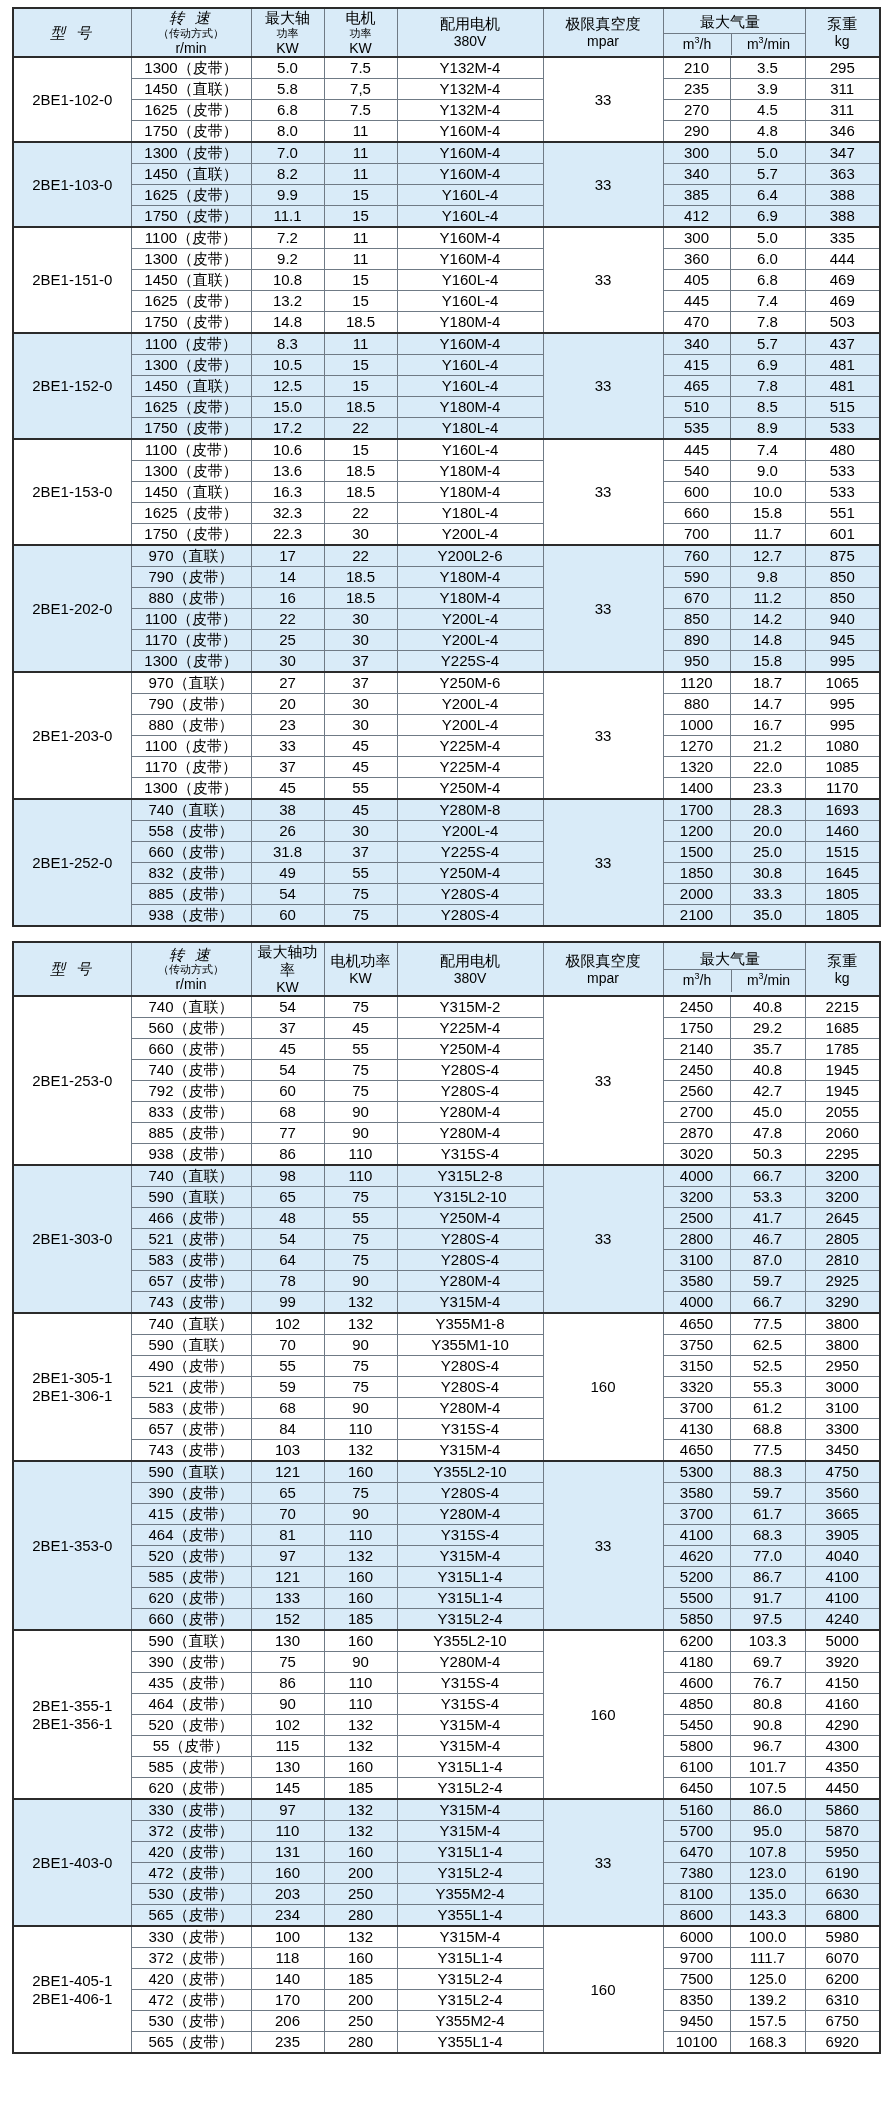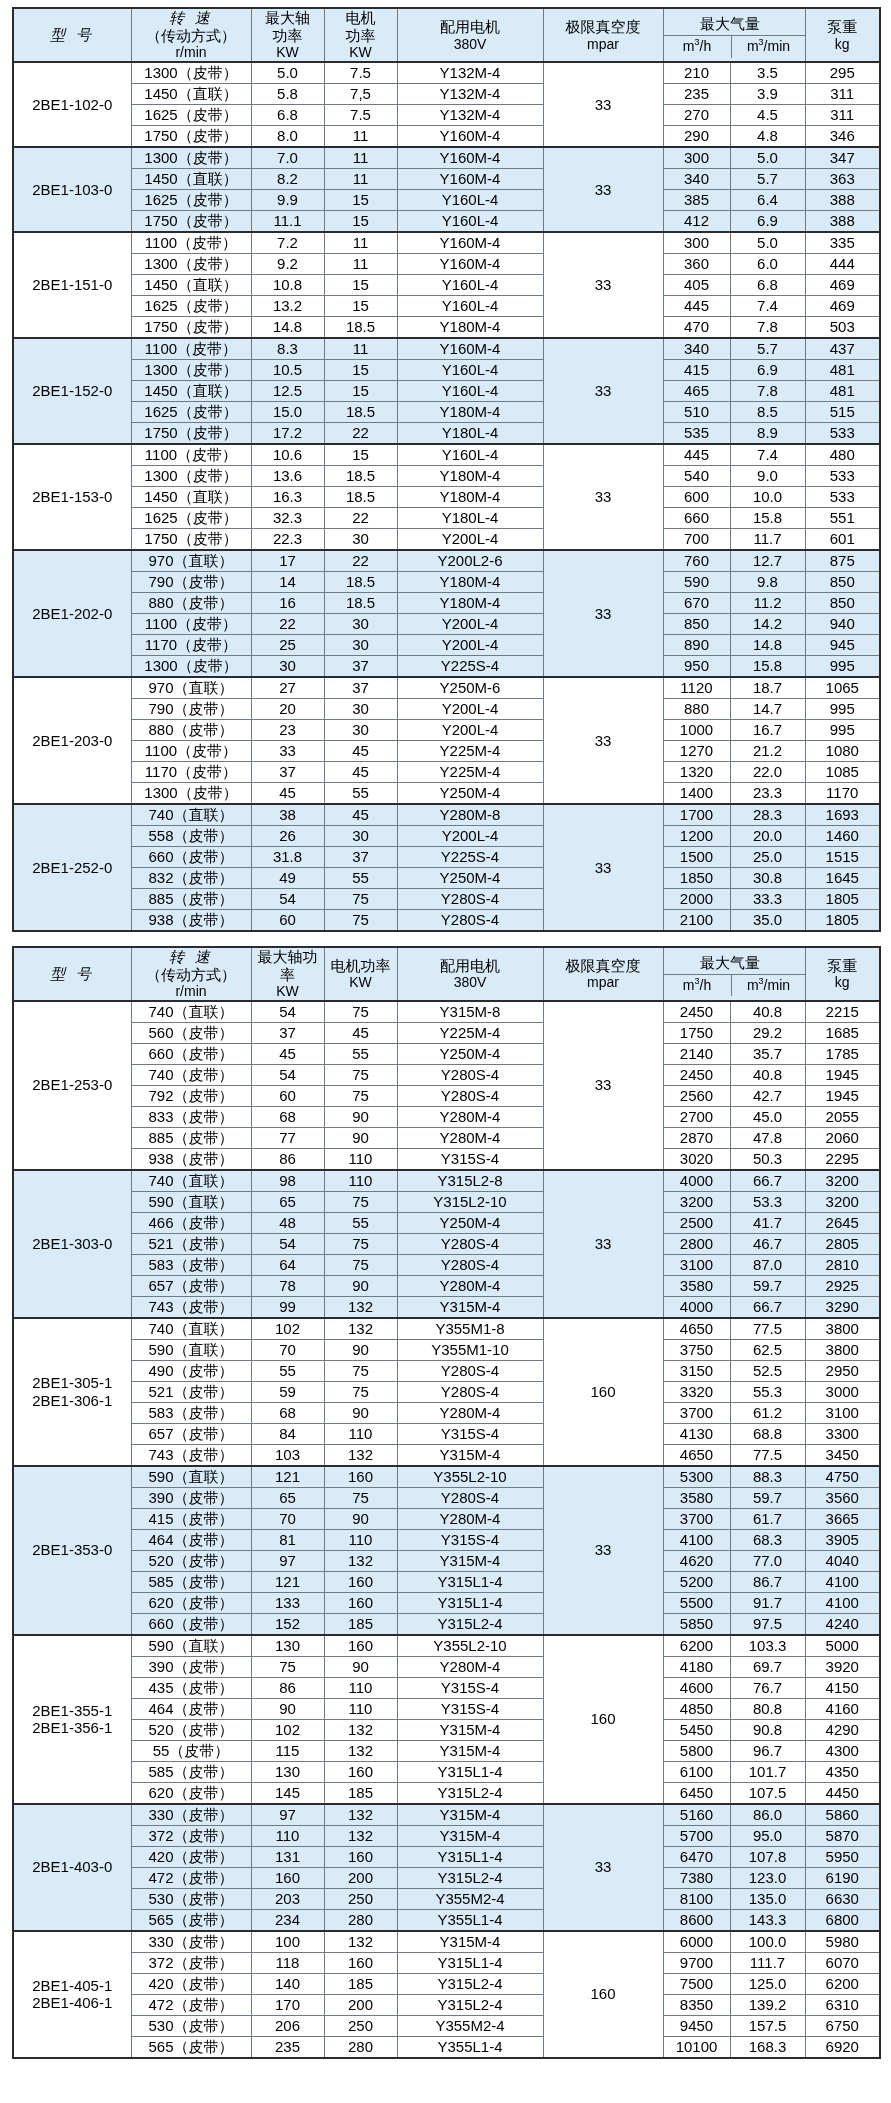--- a/index.html
+++ b/index.html
@@ -47,21 +47,21 @@
     line-height: 1.18;
     font-weight: normal;
   }
   thead th {
     background: #d9ebf8;
     font-size: 15px;
     padding: 3px 2px;
   }
   thead th .sub {
     display: block;
-    font-size: 15px;
+    font-size: 11px;
   }
   thead th .unit {
     display: block;
     font-size: 14px;
   }
   thead .hdr-title { letter-spacing: 0.22em; font-style: italic; }
   .flowgrp { padding: 0 !important; border: 0 !important; }
   .flowgrp > div.flowtop {
     border-bottom: 1px solid #6f7a85;
     padding: 3px 10px 2px 2px;
@@ -566,21 +566,21 @@
           </tr>
         </thead>
         <tbody>
           <tr class="grp-start">
             <td rowspan="8" class="model">
               <span class="mline">2BE1-253-0</span>
             </td>
             <td class="speed">740（直联）</td>
             <td>54</td>
             <td>75</td>
-            <td>Y315M-8</td>
+            <td>Y315M-2</td>
             <td rowspan="8">33</td>
             <td>2450</td>
             <td>40.8</td>
             <td>2215</td>
           </tr>
           <tr class="">
             <td class="speed">560（皮带）</td>
             <td>37</td>
             <td>45</td>
             <td>Y225M-4</td>

